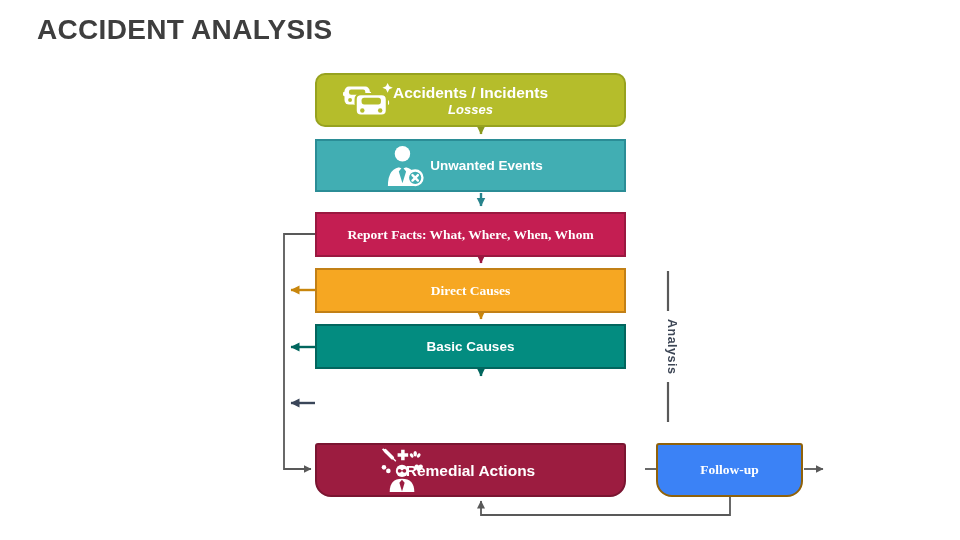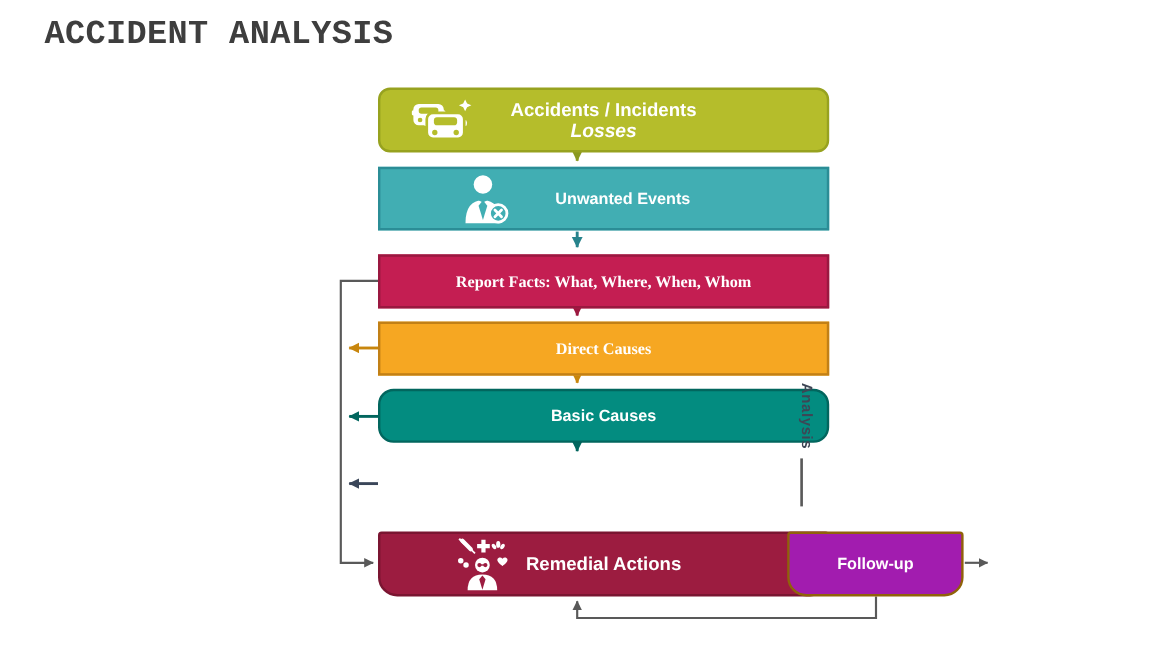--- a/index.html
+++ b/index.html
@@ -2,37 +2,37 @@
 <html><head>
 <meta charset="utf-8">
 <style>
   html,body{margin:0;padding:0;background:#fff;}
   #slide{
     position:relative;width:960px;height:540px;background:#ffffff;overflow:hidden;
     font-family:"Liberation Sans", sans-serif;
   }
   #slide-title{
     position:absolute;left:37px;top:14px;margin:0;
-    font-size:28px;font-weight:700;letter-spacing:.3px;color:#3e3e3e;font-family:Liberation Mono, monospace;
+    font-size:28px;font-weight:700;letter-spacing:.3px;color:#3e3e3e;
   }
   .box{
-    position:absolute;left:315px;width:376px;box-sizing:border-box;
+    position:absolute;left:315px;width:311px;box-sizing:border-box;
     border:2px solid transparent;color:#fff;z-index:2;
     display:flex;flex-direction:column;align-items:center;justify-content:center;
     text-align:center;
   }
   .box .lbl{font-size:13.5px;font-weight:600;line-height:16px;width:100%;}
   .box .lbl-big{font-size:15.5px;font-weight:700;line-height:19px;width:100%;}
-  .box .sub{font-size:16px;font-weight:600;font-style:italic;line-height:16px;width:100%;}
+  .box .sub{font-size:13px;font-weight:600;font-style:italic;line-height:16px;width:100%;}
   .box .icon{position:absolute;top:50%;transform:translateY(-50%);line-height:0;}
   #box-accidents {top:73px;height:54px;border-radius:10px;}
   #box-unwanted  {top:139px;height:53px;padding-left:32px;}
   #box-report    {top:212px;height:45px;}
   #box-direct    {top:268px;height:45px;font-family:Liberation Serif, serif;}
-  #box-basic     {top:324px;height:45px;border-radius:13px;}
+  #box-basic     {top:324px;height:45px;}
   #box-management{top:381px;height:44px;}
   #box-remedial  {top:443px;height:54px;border-radius:3px 3px 16px 16px;}
   #box-followup  {top:443px;left:656px;width:147px;height:54px;border-radius:3px 3px 16px 16px;}
   #connector-layer{position:absolute;left:0;top:0;z-index:1;}
   .c-gray{stroke:#595959;stroke-width:1.8;fill:none;}
   .c-gray2{stroke:#595959;stroke-width:2.2;fill:none;}
   .c-olive{stroke:#8a991f;stroke-width:2.4;fill:none;}
   .c-teal{stroke:#27838c;stroke-width:2.4;fill:none;}
   .c-crimson{stroke:#9c1840;stroke-width:2.4;fill:none;}
   .c-amber{stroke:#c8860d;stroke-width:2.4;fill:none;}
@@ -169,19 +169,19 @@
           <circle cx="22.2" cy="26" r="2"></circle>
           <circle cx="27.8" cy="26" r="2"></circle>
           <rect x="23.4" y="25.3" width="3.2" height="1.3"></rect>
           <path d="M25,36 l3,3.5 -3,10 -3,-10 z"></path>
         </g>
       </svg>
     </span>
     <span class="lbl-big">Remedial Actions</span>
   </div>
 
-  <div class="box" id="box-followup" style="background-color: #a21caf; border-color: rgb(144, 98, 10);">
+  <div class="box" id="box-followup" style="background-color: #3b82f6; border-color: rgb(144, 98, 10); font-family: Liberation Serif, serif;">
     <span class="lbl">Follow-up</span>
   </div>
 
   <div id="analysis-label">Analysis</div>
 
 </div>
 
 </body></html>

